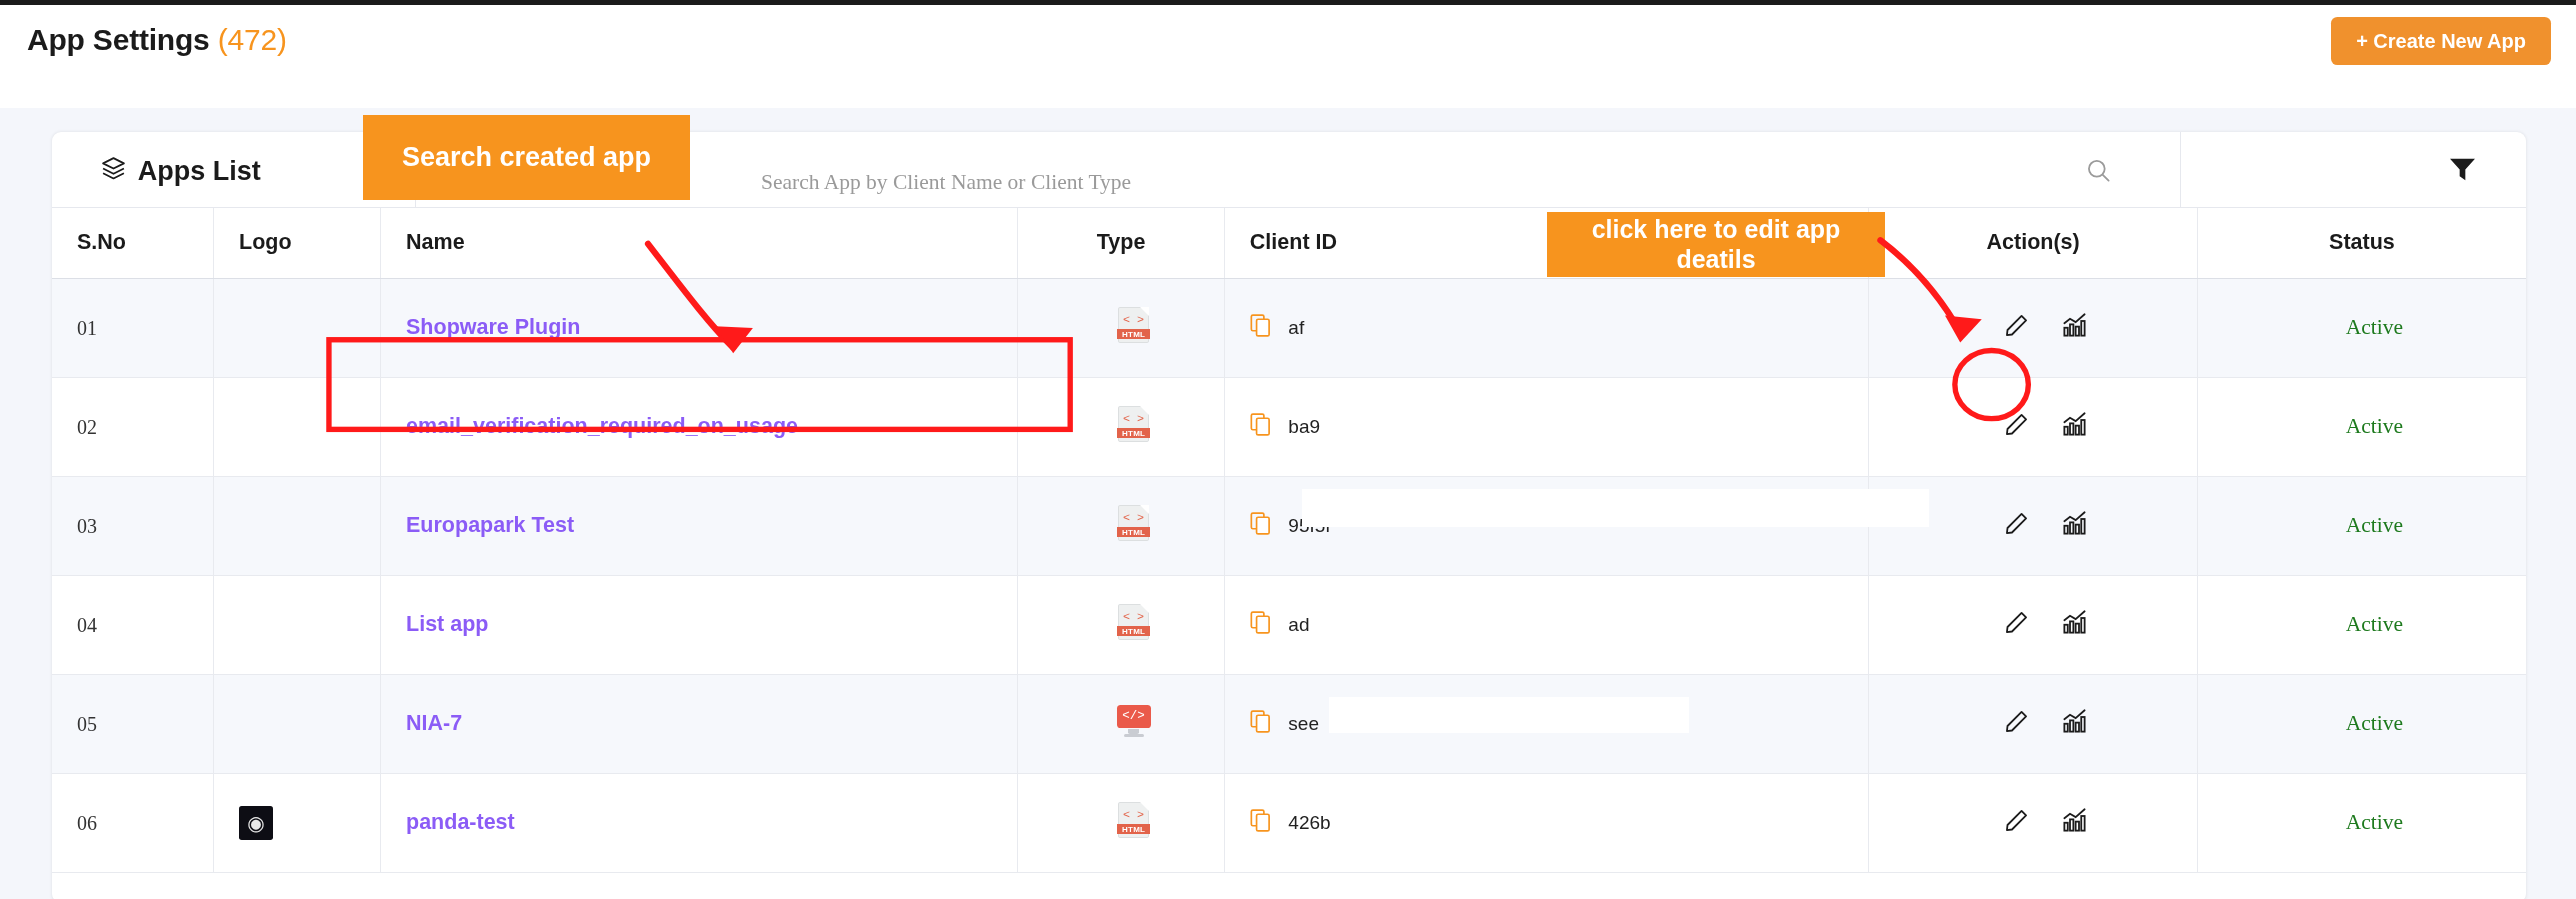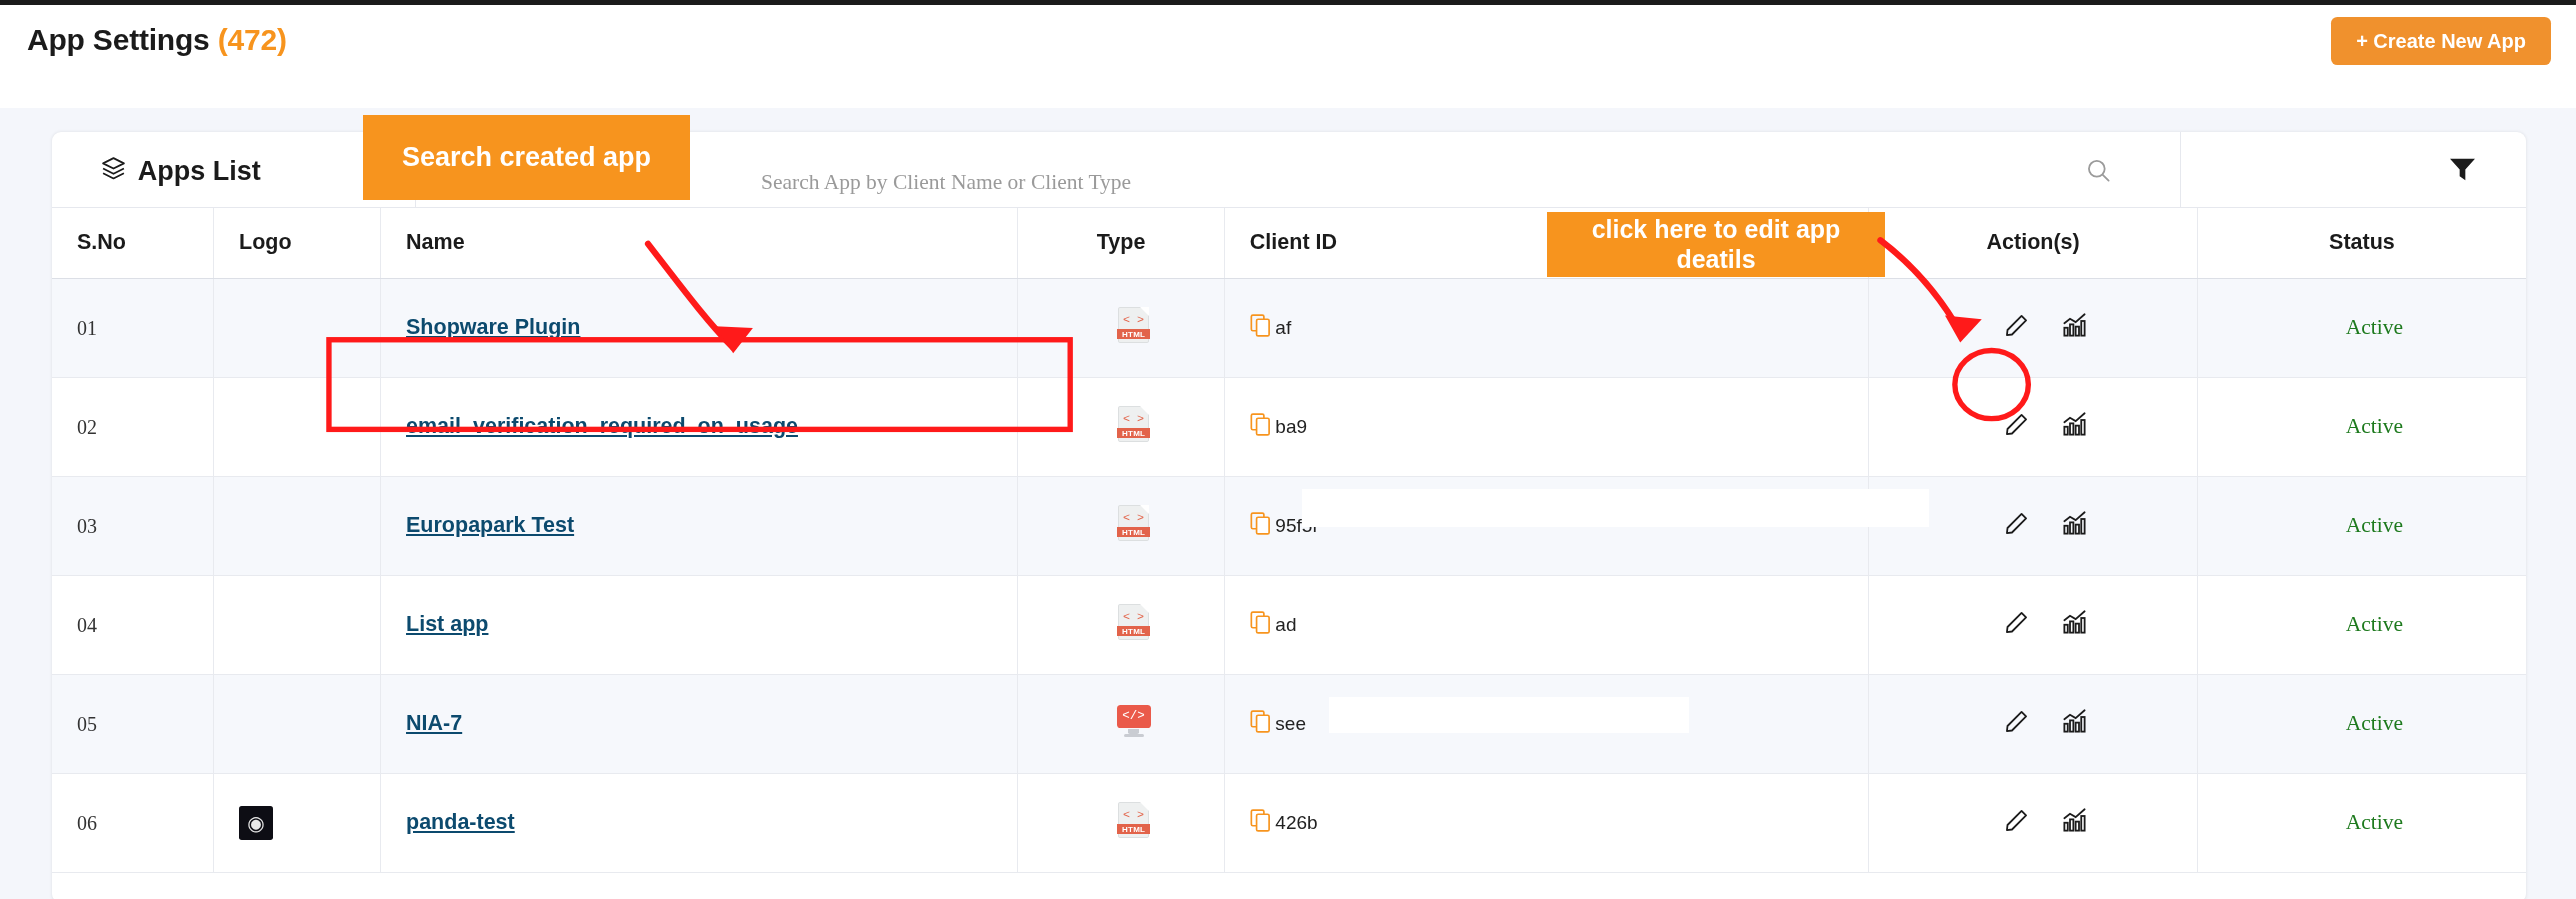--- a/index.html
+++ b/index.html
@@ -23,21 +23,21 @@
     position: absolute; top: 4.5px; left: 0;
     width: 2576px; height: 103px;
     background: #ffffff;
   }
   .page-title {
     position: absolute; left: 27px; top: 18px;
     font-size: 30px; font-weight: 700; color: #1b1b1b;
     letter-spacing: -0.2px;
     white-space: nowrap;
   }
-  .page-title .count { color: #f7941e; font-weight: 700; }
+  .page-title .count { color: #f7941e; font-weight: 400; }
   .page-desc {
     position: absolute; left: 27px; top: 65px;
     font-family: "Liberation Serif", serif;
     font-size: 18px; color: #6b6b6b;
     white-space: nowrap;
   }
   .create-btn {
     position: absolute; right: 25px; top: 12.5px;
     height: 48px; padding: 0 25px;
     background: #f0912d;
@@ -143,22 +143,22 @@
 
   .col-sno   { width: 90px; }
   .col-logo  { width: 93px; }
   .col-name  { width: 355px; }
   .col-type  { width: 115px; }
   .col-cid   { width: 359px; }
   .col-act   { width: 183px; }
   .col-stat  { width: 183px; }
 
   .sno-val { font-family: "Liberation Serif", serif; font-size: 20px; color: #333; }
-  .name-val { font-weight: 700; font-size: 21.5px; color: #0c4a6e; white-space: nowrap; text-decoration: underline; }
-  .cid-cell { display: flex; align-items: center; gap: 4px; }
+  .name-val { font-weight: 700; font-size: 21.5px; color: #8b5cf6; white-space: nowrap; }
+  .cid-cell { display: flex; align-items: center; gap: 17px; }
   .cid-text { font-size: 19px; color: #222; white-space: nowrap; }
   .status-val {
     font-family: "Liberation Serif", serif;
     font-size: 21.5px; color: #1e7a1e; text-align: center; display: block;
   }
   .td-center { text-align: center; padding-left: 0; }
   .actions { display: flex; align-items: center; justify-content: center; gap: 30.5px; }
   .act-ic { cursor: pointer; }
 
   

